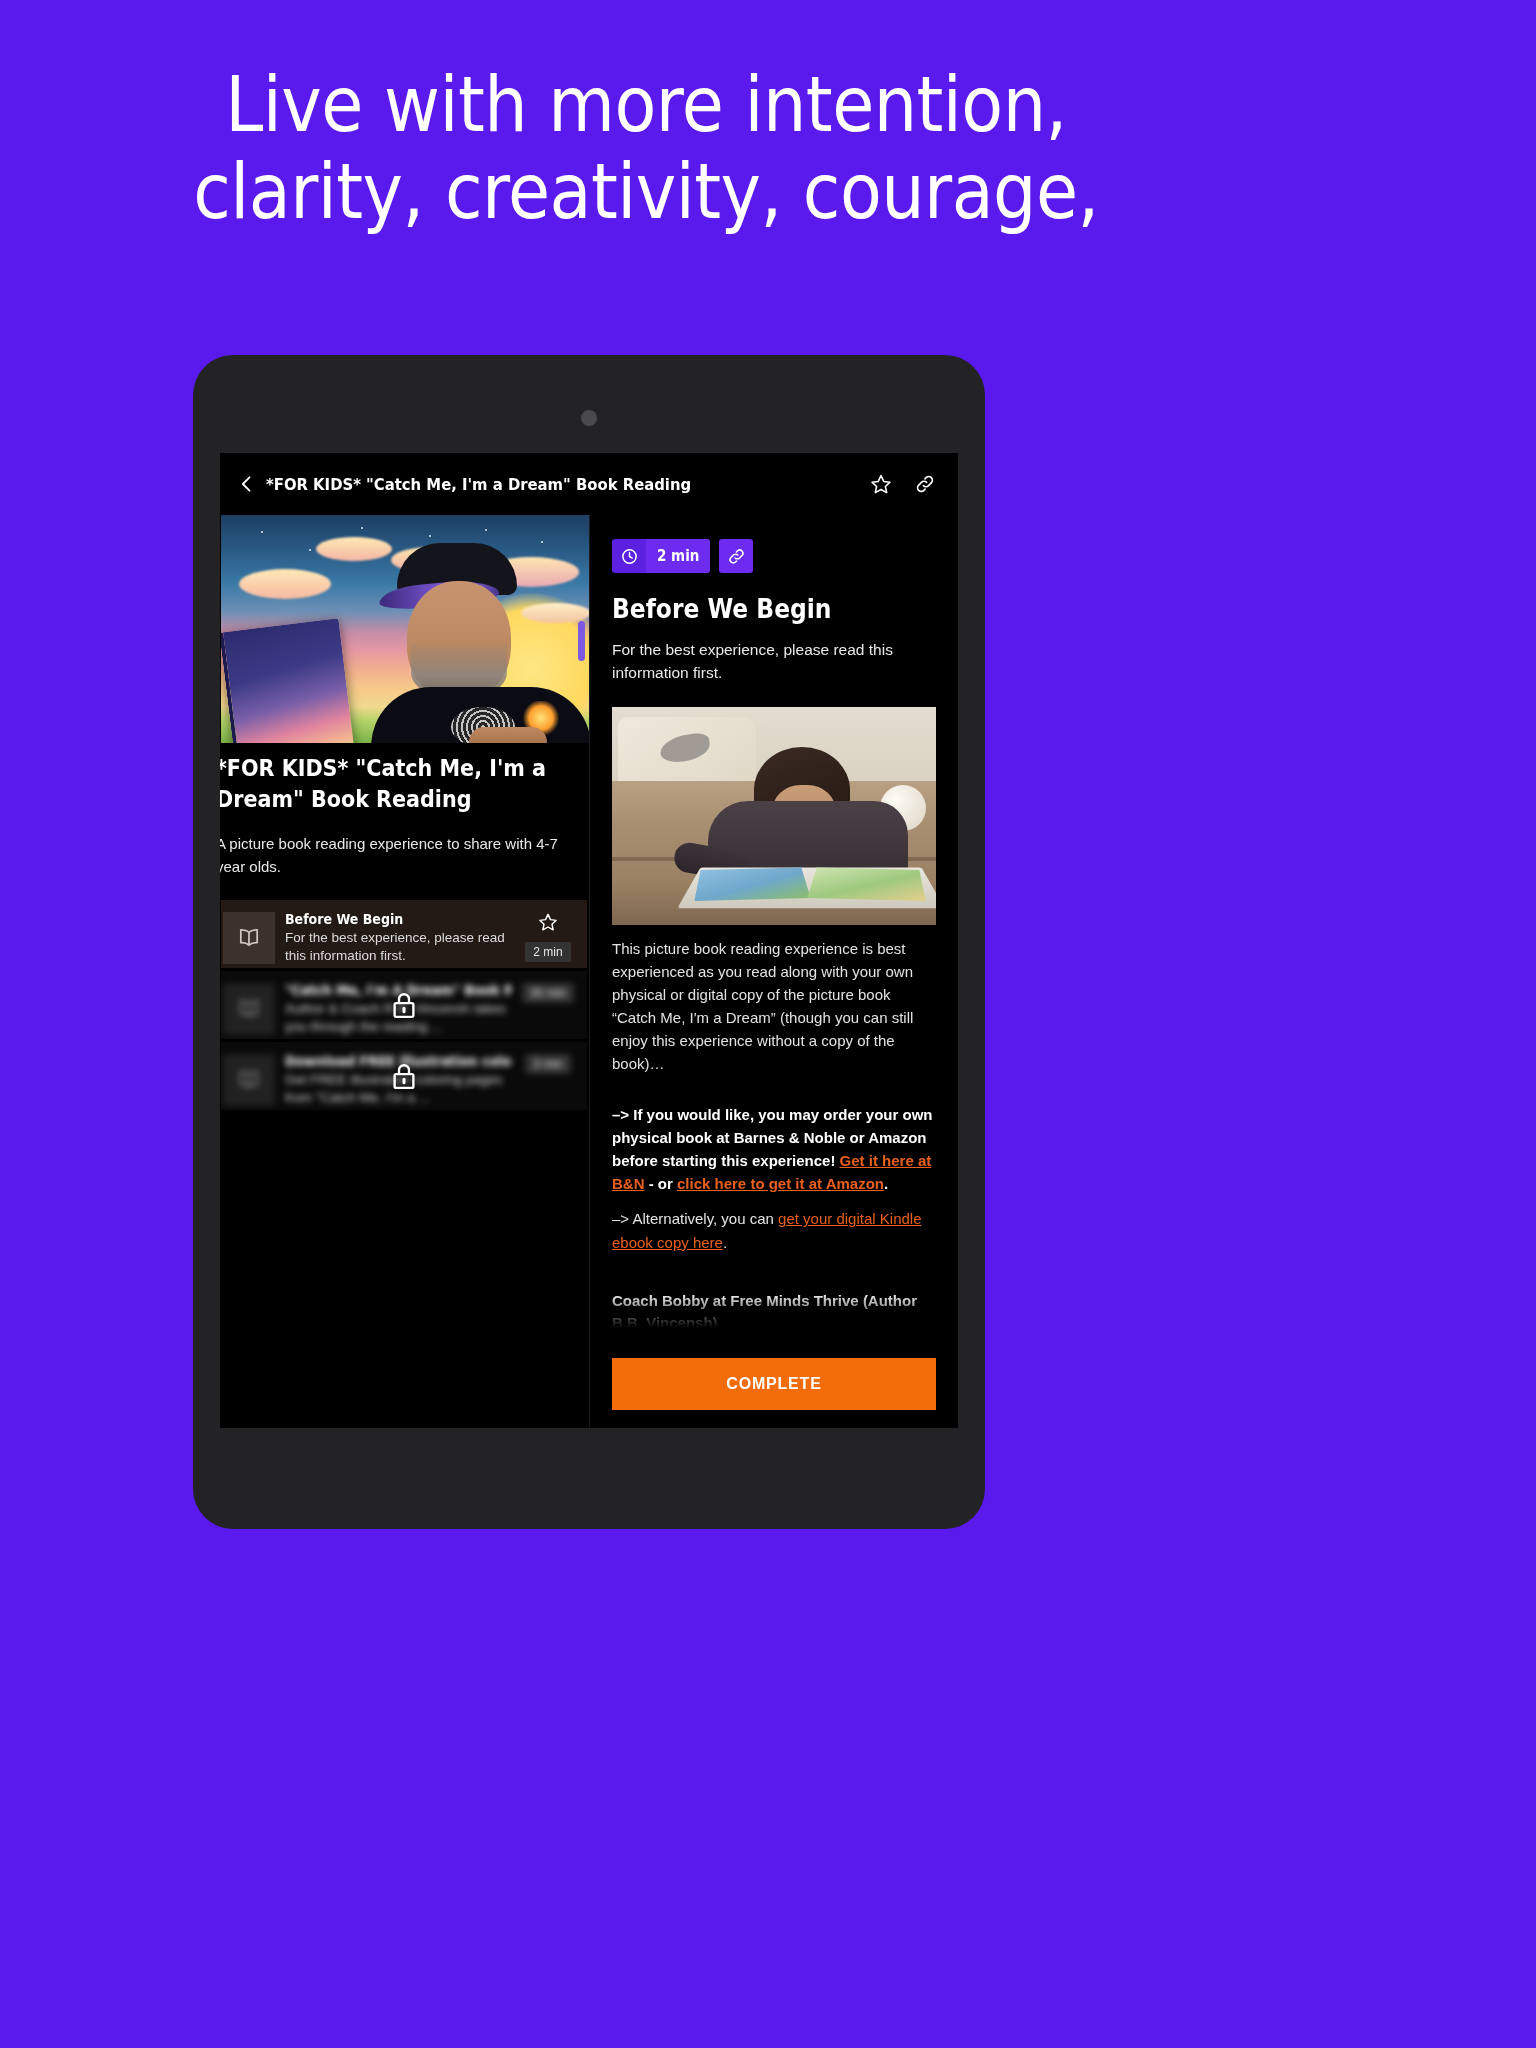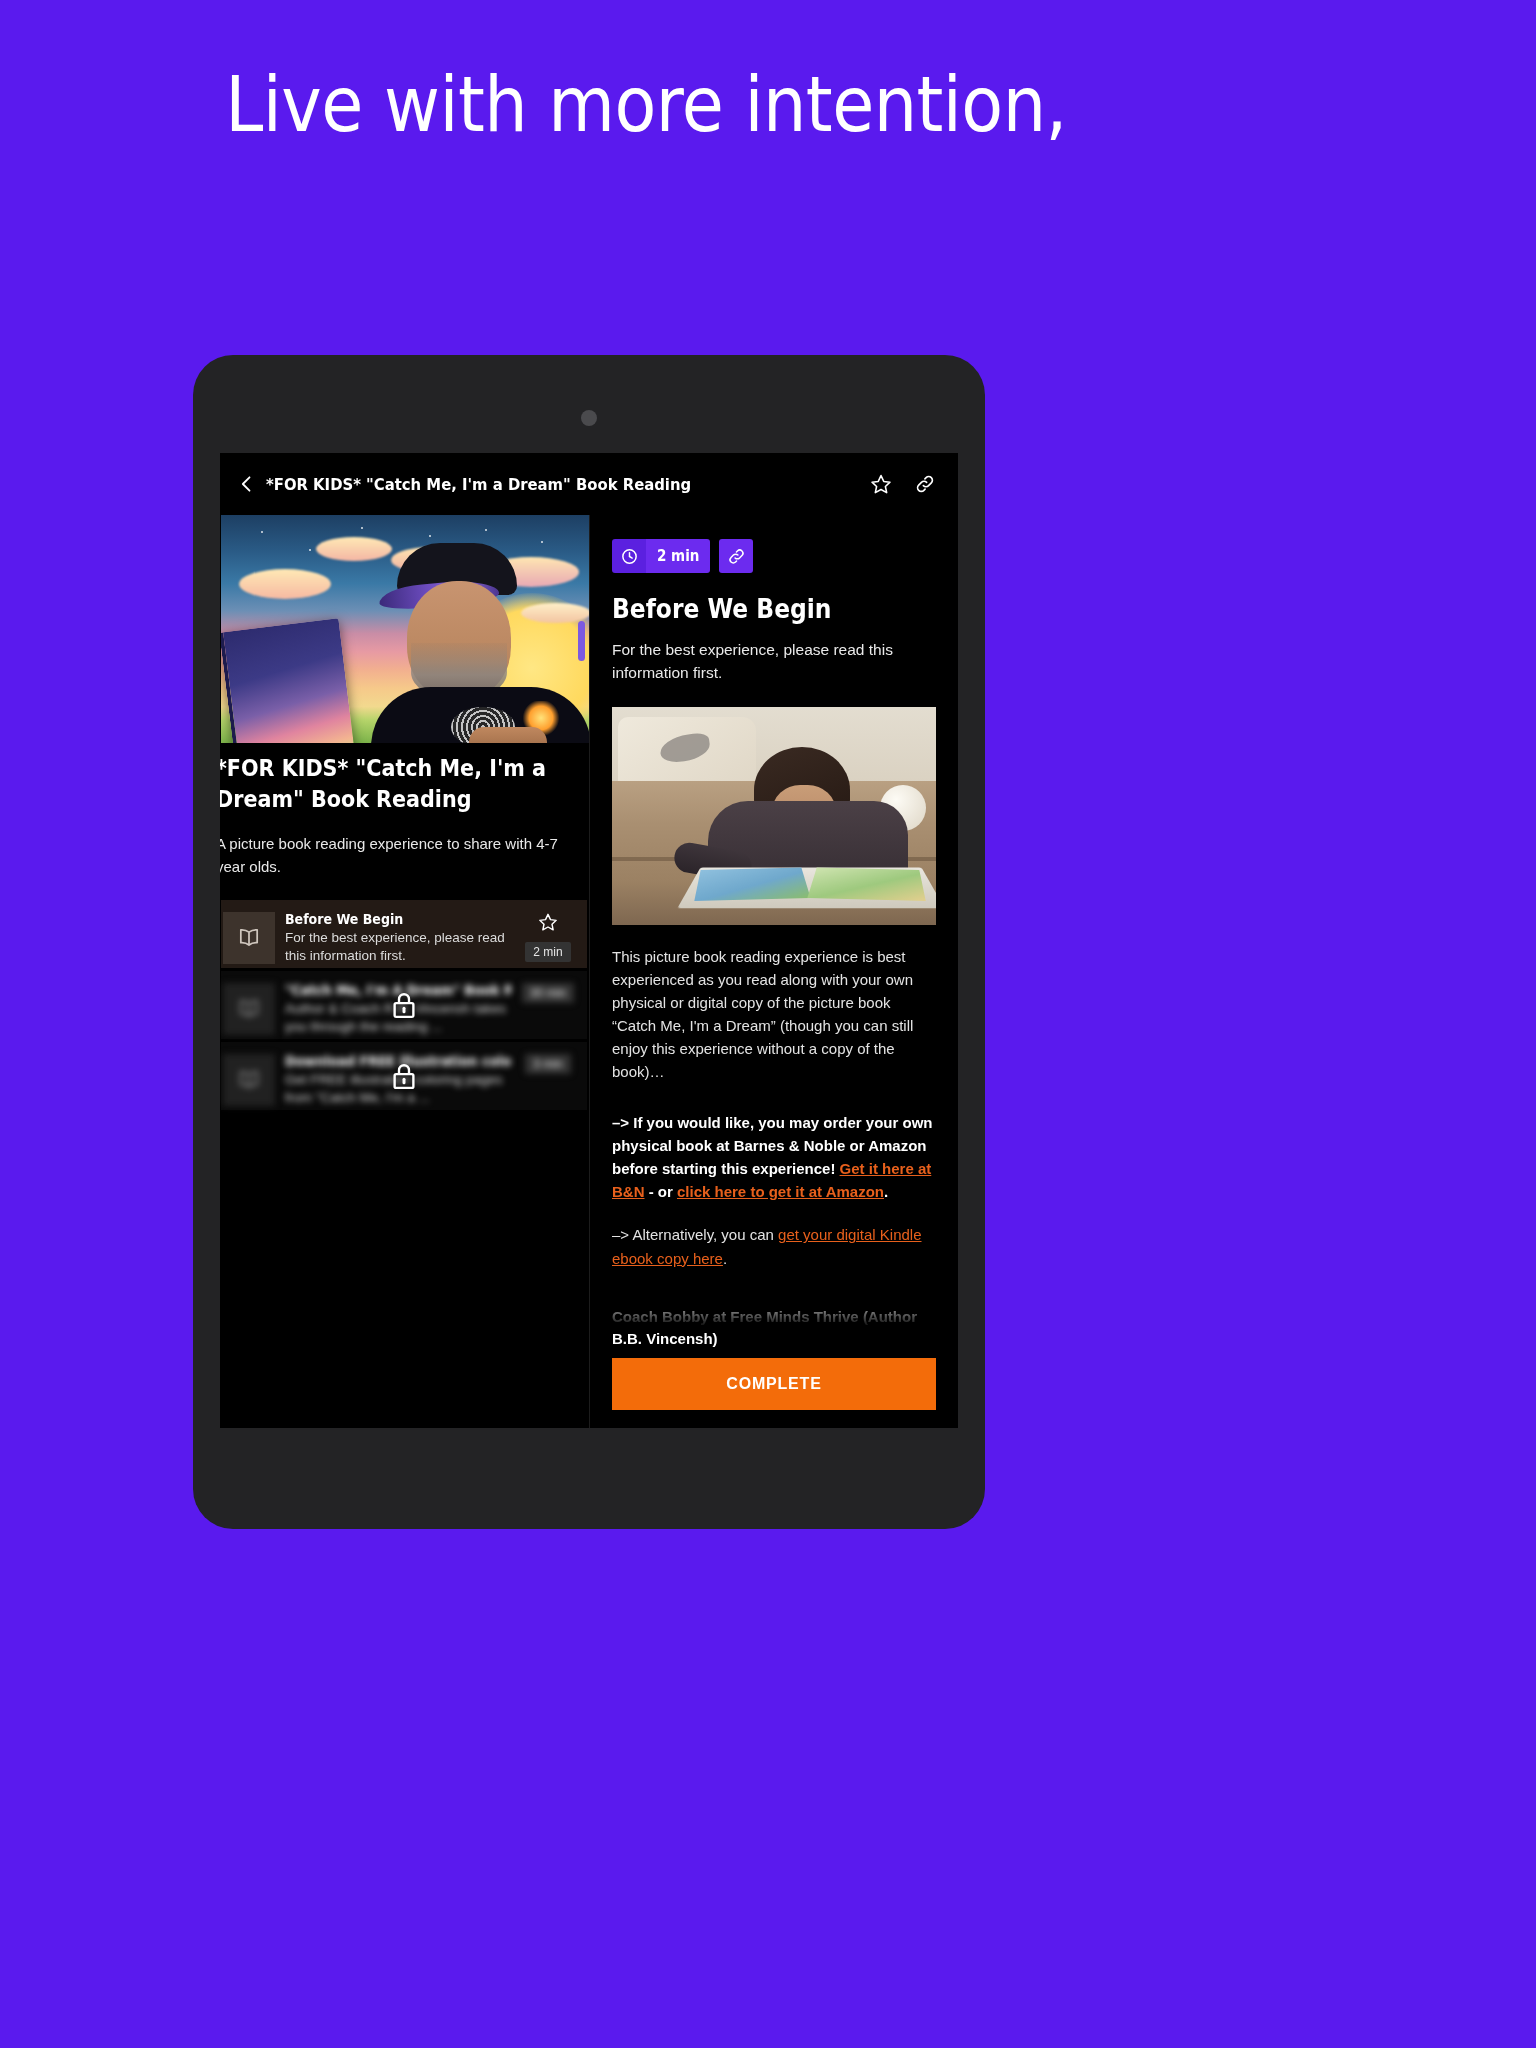--- a/index.html
+++ b/index.html
@@ -334,21 +334,21 @@
     background:linear-gradient(160deg,#cfe4b0,#9ec97e 55%, #e3cf8e);
     transform: perspective(220px) rotateX(46deg) rotate(2deg);
   }
   .ph-arm {
     position:absolute; left:62px; top:140px; width:78px; height:30px;
     background:linear-gradient(180deg,#3e353b,#2b2429);
     border-radius:18px; transform: rotate(10deg);
   }
 
   .rp-para {
-    color:#e3e3e3; font-size:15px; line-height:1.54; margin-top:20px;
+    color:#e3e3e3; font-size:15px; line-height:1.54; margin-top:12px;
   }
   .rp-para.bold { font-weight:700; color:#ffffff; margin-top:28px; }
   .rp-link {
     color:#e8601c; text-decoration: underline; font-weight:700;
   }
   .rp-link.normal { font-weight:400; }
   .rp-signature {
     color:#ffffff; font-size:15px; font-weight:700; line-height:1.5;
     margin-top:36px;
   }
@@ -366,20 +366,21 @@
     color:#ffffff; font-size:16px; font-weight:700; letter-spacing:.8px;
     font-family:"Liberation Sans", sans-serif;
     cursor:pointer;
   }
 </style>
 </head>
 <body>
 
 <div class="headline">
   <div>Live with more intention,</div>
+  <div>clarity, creativity, courage,</div>
 </div>
 
 <div class="tablet">
   <div class="camera"></div>
 
   <div class="screen">
 
     <div class="appbar">
       <div class="back-icon">
         <svg width="20" height="20" viewBox="0 0 24 24" fill="none" stroke="#ffffff" stroke-width="2.2" stroke-linecap="round" stroke-linejoin="round">

